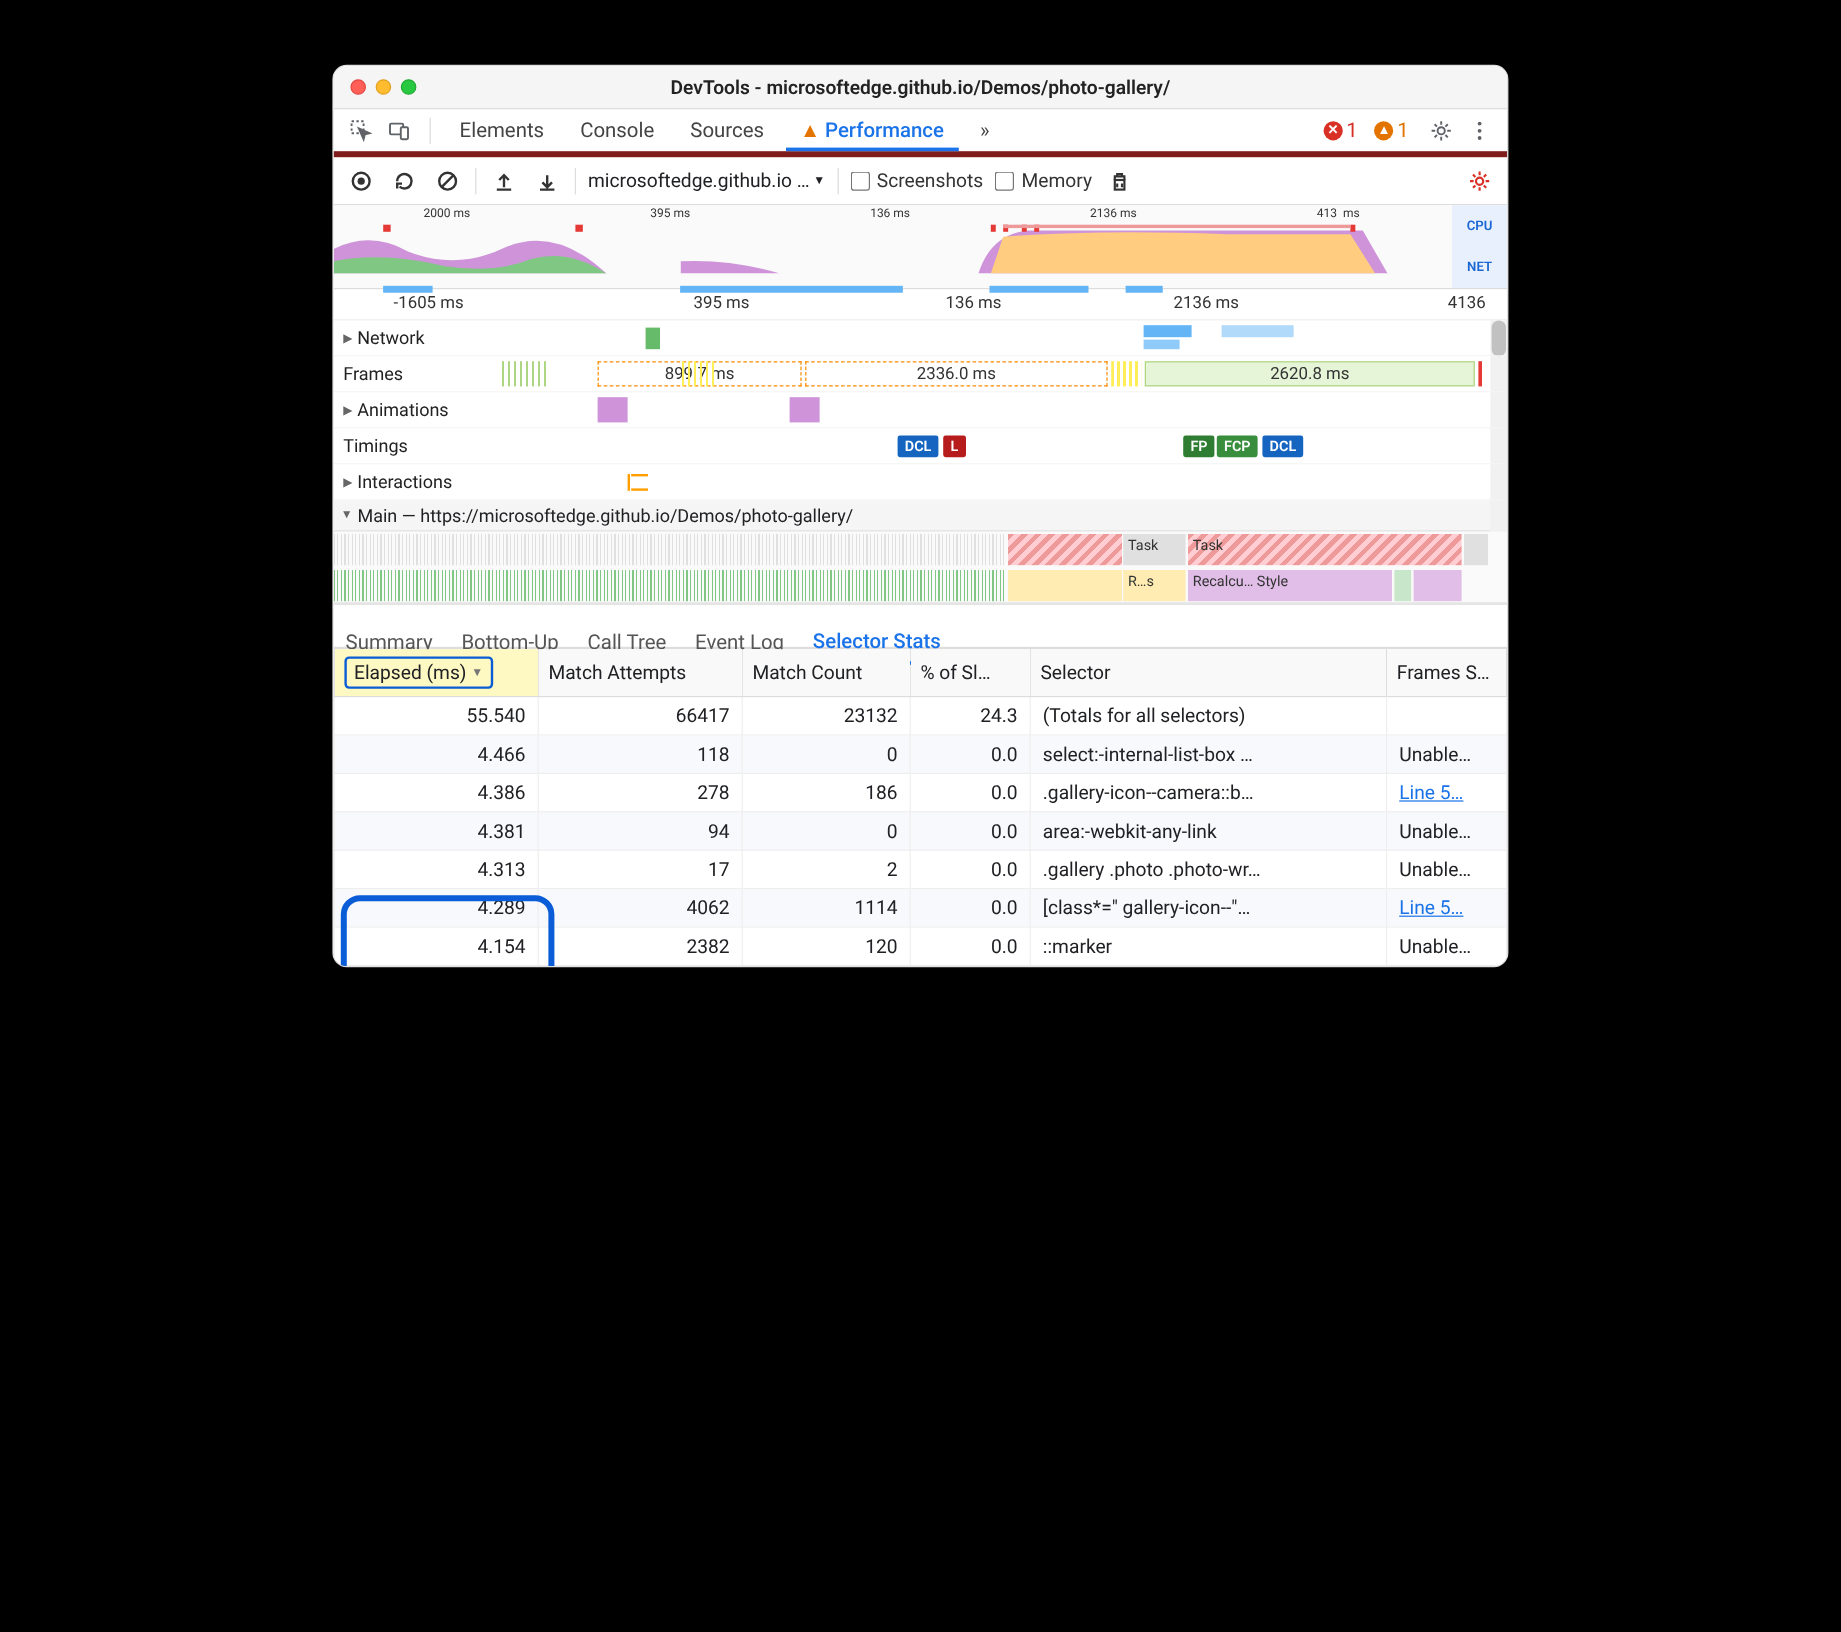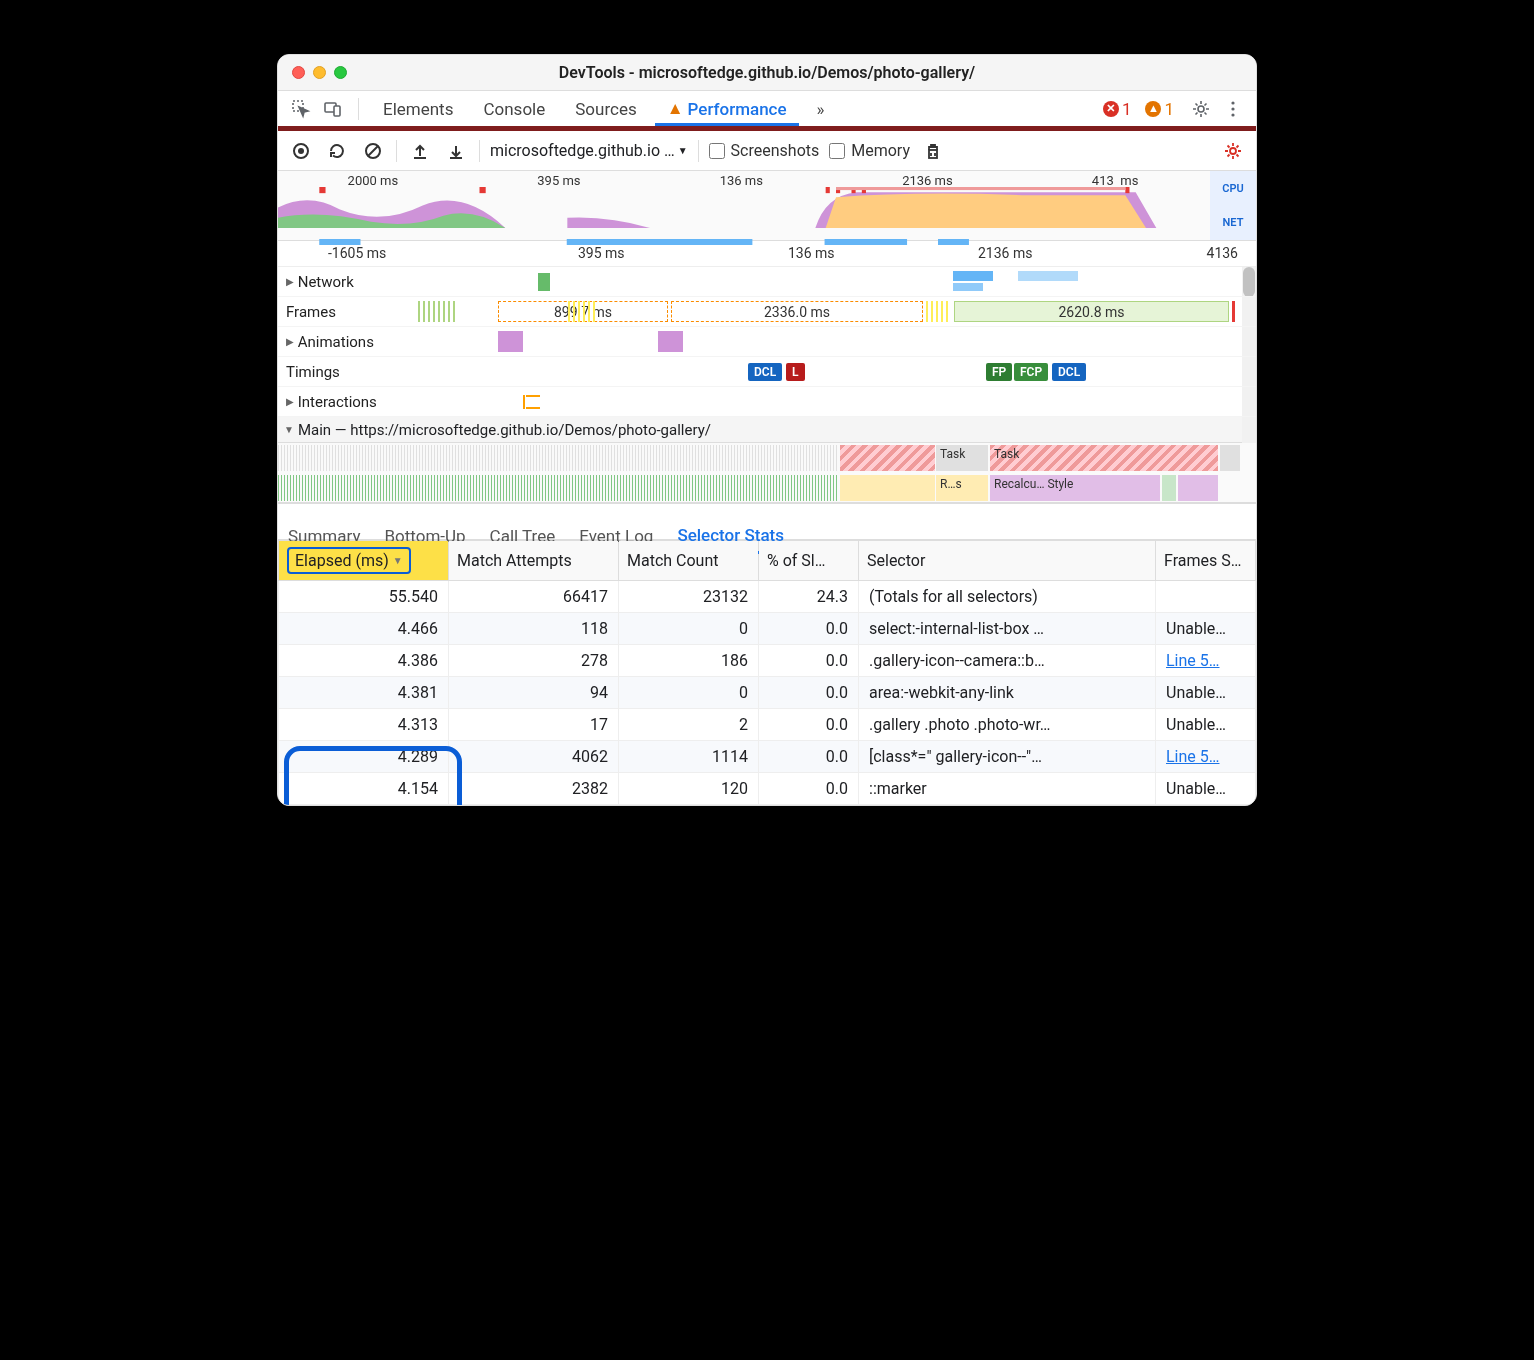--- a/index.html
+++ b/index.html
@@ -74,21 +74,21 @@
   .toolbar .checkline { display:flex;align-items:center;gap:6px;color:#333;}
   .toolbar input[type=checkbox]{width:16px;height:16px;}
   .gear-red { color:#d93025; }
 
   .overview {
     height: 70px;
     border-bottom: 1px solid #ddd;
     position: relative;
     background: linear-gradient(to bottom, #fafafa 0, #fafafa 100%);
   }
-  .ov-labels { position:absolute;top:2px;left:0;right:48px;display:flex;justify-content:space-around;font-size:13px;color:#333;}
+  .ov-labels { position:absolute;top:2px;left:0;right:48px;display:flex;justify-content:space-around;font-size:10px;color:#333;}
   .ov-sidebar{position:absolute;right:0;top:0;bottom:0;width:46px;background:#e8f0fe;font-size:11px;color:#1967d2;display:flex;flex-direction:column;align-items:center;justify-content:space-around;font-weight:600;}
   .ov-wave{position:absolute;top:16px;left:0;right:48px;bottom:12px;}
   .ov-wave svg{width:100%;height:100%;}
   .ov-netbar{position:absolute;bottom:2px;left:0;right:48px;height:6px;}
 
   .timeline-ruler {
     height: 26px;
     border-bottom: 1px solid #eee;
     position: relative;
     font-size: 14px;
@@ -115,21 +115,21 @@
   .flame-block{position:absolute;top:2px;bottom:2px;font-size:12px;color:#333;padding:2px 4px;overflow:hidden;white-space:nowrap;}
   .fb-gray{background:#e0e0e0;} .fb-yellow{background:#ffecb3;} .fb-purple{background:#e1bee7;} .fb-green{background:#c8e6c9;}
   .fb-task{background:repeating-linear-gradient(135deg,#ef9a9a,#ef9a9a 4px,#ffcdd2 4px,#ffcdd2 8px);}
 
   .details-tabs{height:36px;display:flex;align-items:center;border-bottom:1px solid #ddd;padding:0 10px;gap:24px;font-size:17px;}
   .details-tabs .dtab{color:#555;cursor:pointer;height:100%;display:flex;align-items:center;margin-top:29px;}
   .details-tabs .dtab.active{color:#1a73e8;border-bottom:3px solid #1a73e8;font-weight:500;padding-top:0;}
 
   .stats-table{width:100%;border-collapse:collapse;table-layout:fixed;}
   .stats-table th{background:#f9f9f9;border:1px solid #ddd;padding:6px 8px;text-align:left;font-weight:400;font-size:16px;position:relative;overflow:hidden;text-overflow:ellipsis;white-space:nowrap;}
-  .stats-table th.sorted{background:#fde047;}
+  .stats-table th.sorted{background:#fef9c3;}
   .stats-table th.sorted .sort-box{display:inline-flex;align-items:center;border:2px solid #0a5dd6;border-radius:4px;padding:2px 6px;}
   .sort-arrow{font-size:10px;color:#777;margin-left:4px;}
   .stats-table td{border:1px solid #eee;padding:6px 10px;font-size:16px;overflow:hidden;white-space:nowrap;text-overflow:ellipsis;}
   .stats-table tbody tr:nth-child(even){background:#f7f9fc;}
   .num{text-align:right;font-variant-numeric:tabular-nums;}
   .link{color:#1a73e8;text-decoration:underline;cursor:pointer;}
   .col-elapsed{width:170px;}
   .col-attempts{width:170px;}
   .col-count{width:140px;}
   .col-slow{width:100px;}

